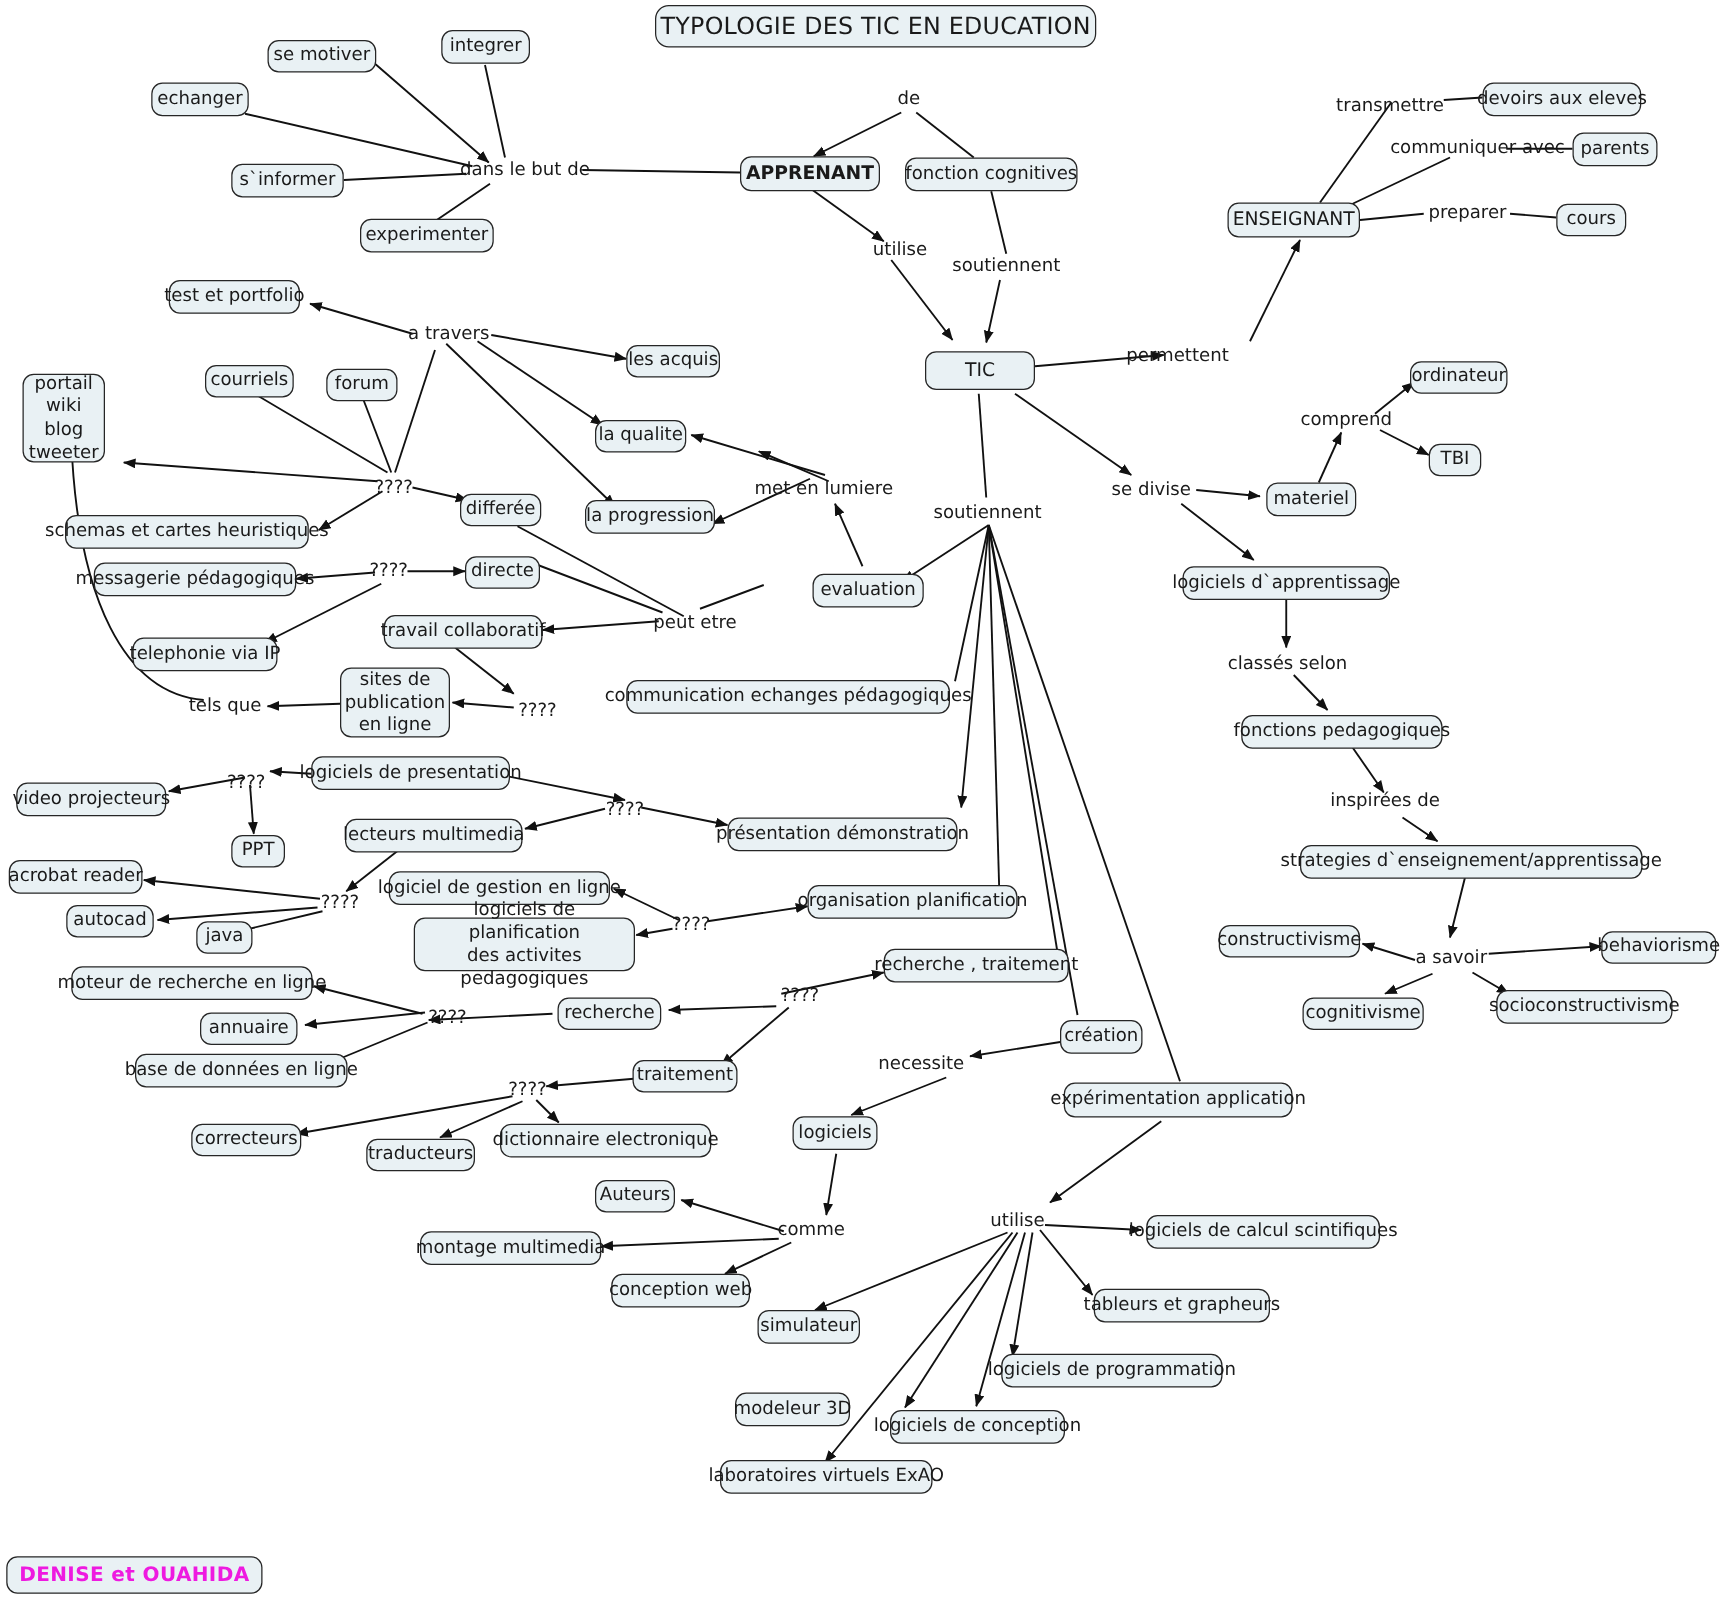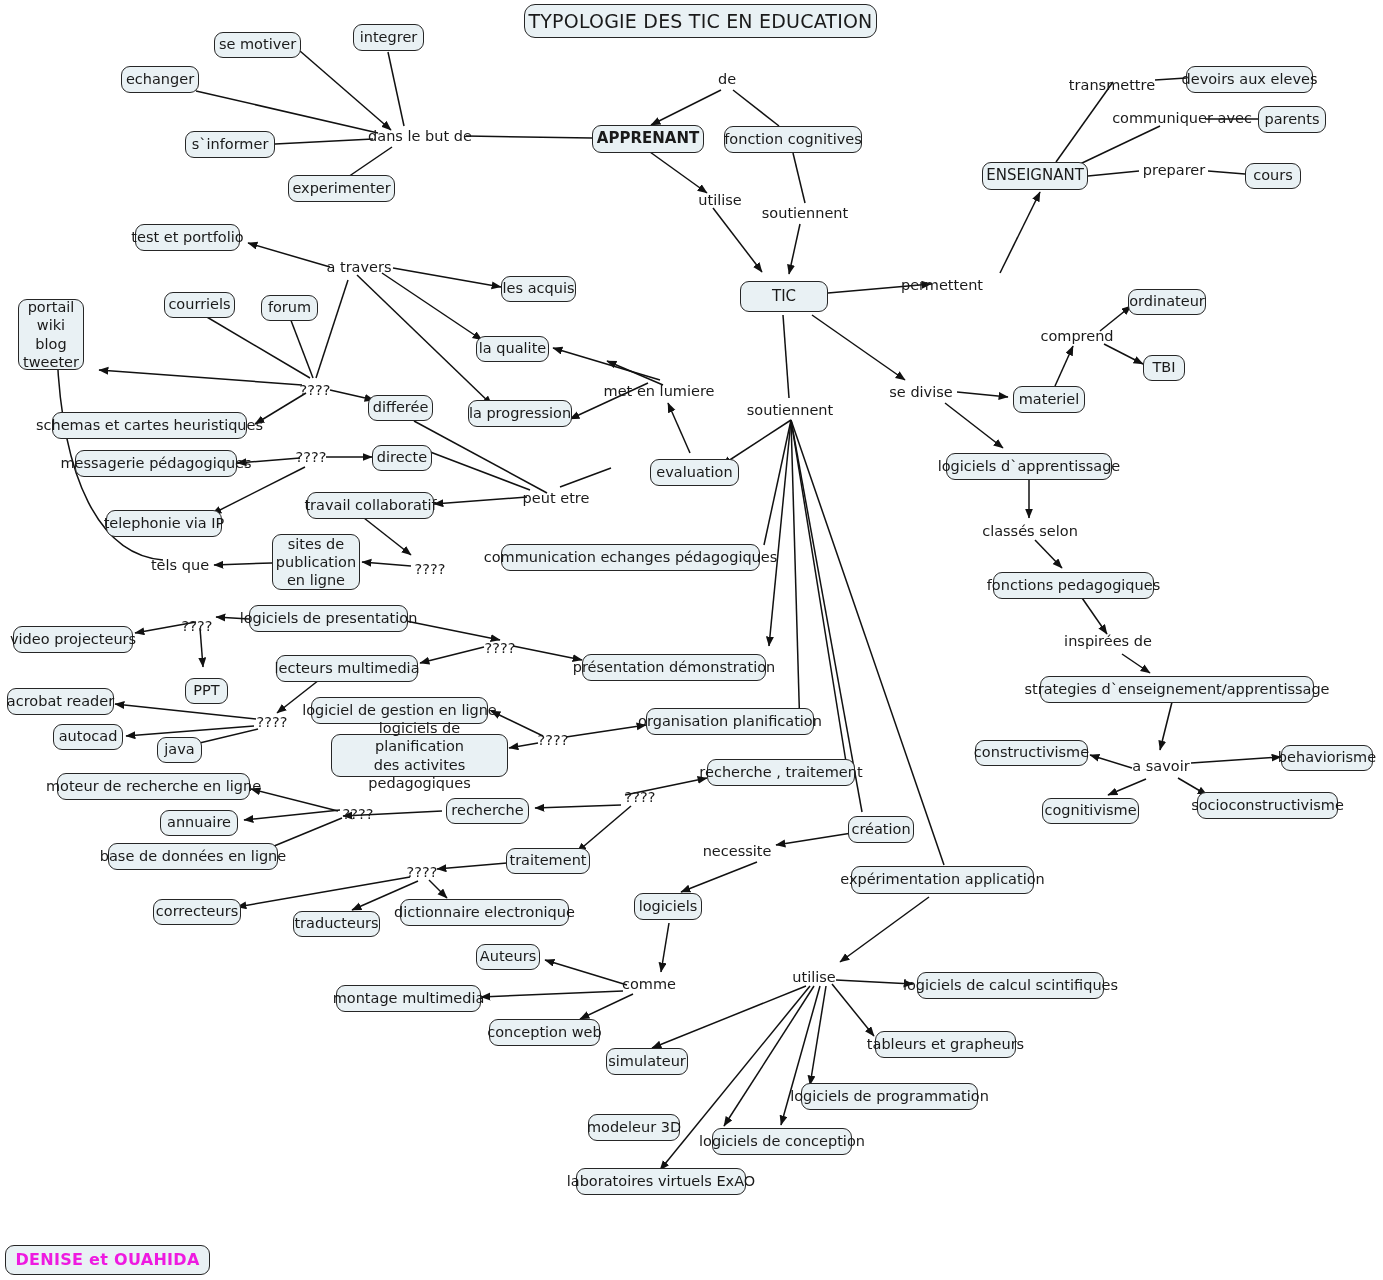--- a/index.html
+++ b/index.html
@@ -209,21 +209,21 @@
   <div class="node" style="left:946px;top:453px;width:166px;height:27px;">logiciels d`apprentissage</div>
   <div class="node" style="left:993px;top:572px;width:161px;height:27px;">fonctions pedagogiques</div>
   <div class="node" style="left:1040px;top:676px;width:274px;height:27px;">strategies d`enseignement/apprentissage</div>
   <div class="node" style="left:975px;top:740px;width:113px;height:26px;">constructivisme</div>
   <div class="node" style="left:1281px;top:745px;width:92px;height:26px;">behaviorisme</div>
   <div class="node" style="left:1042px;top:798px;width:97px;height:26px;">cognitivisme</div>
   <div class="node" style="left:1197px;top:792px;width:141px;height:27px;">socioconstructivisme</div>
 
   <div class="node" style="left:13px;top:626px;width:120px;height:27px;">video projecteurs</div>
   <div class="node" style="left:249px;top:605px;width:159px;height:27px;">logiciels de presentation</div>
-  <div class="node" style="left:185px;top:668px;width:43px;height:26px;margin-top:10px;">PPT</div>
+  <div class="node" style="left:185px;top:668px;width:43px;height:26px;">PPT</div>
   <div class="node" style="left:276px;top:655px;width:142px;height:27px;">lecteurs multimedia</div>
   <div class="node" style="left:582px;top:654px;width:184px;height:27px;">présentation démonstration</div>
   <div class="node" style="left:7px;top:688px;width:107px;height:27px;">acrobat reader</div>
   <div class="node" style="left:53px;top:724px;width:70px;height:26px;">autocad</div>
   <div class="node" style="left:157px;top:737px;width:45px;height:26px;">java</div>
   <div class="node" style="left:311px;top:697px;width:177px;height:27px;text-align:right;">logiciel de gestion en ligne</div>
   <div class="node multi" style="left:331px;top:734px;width:177px;height:43px;">logiciels de planification
 des activites pedagogiques</div>
   <div class="node" style="left:646px;top:708px;width:168px;height:27px;">organisation planification</div>
 

